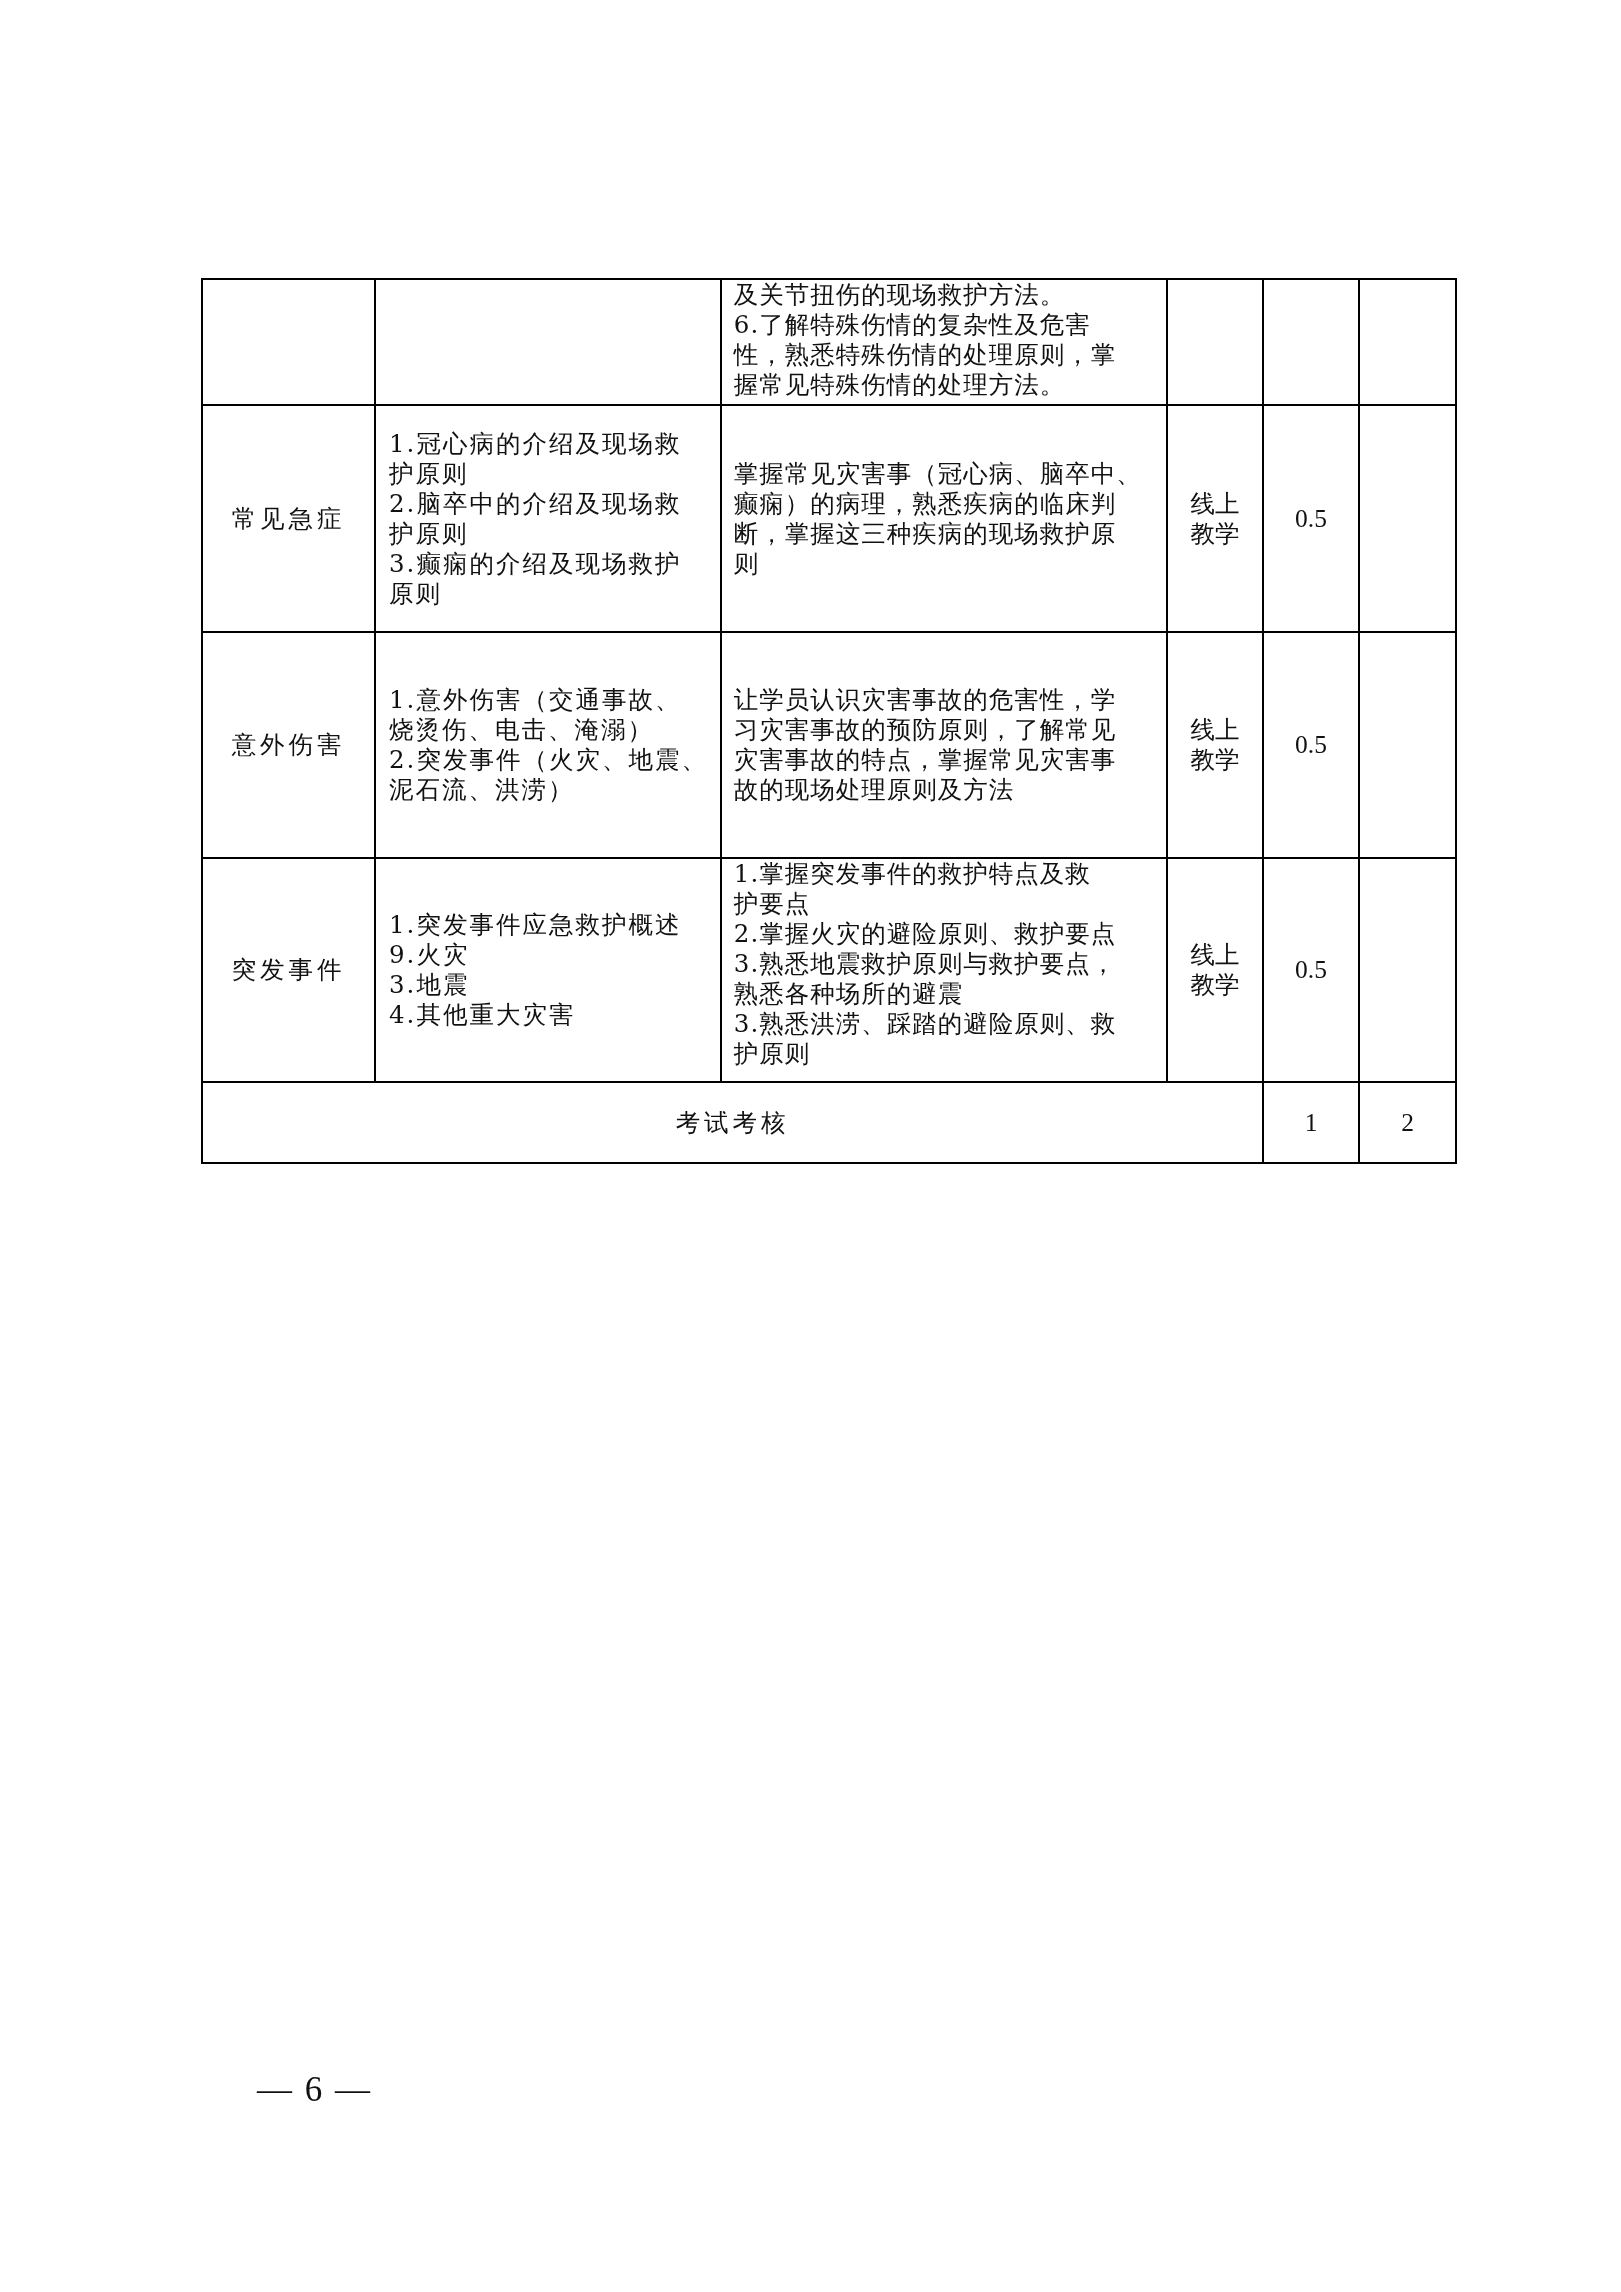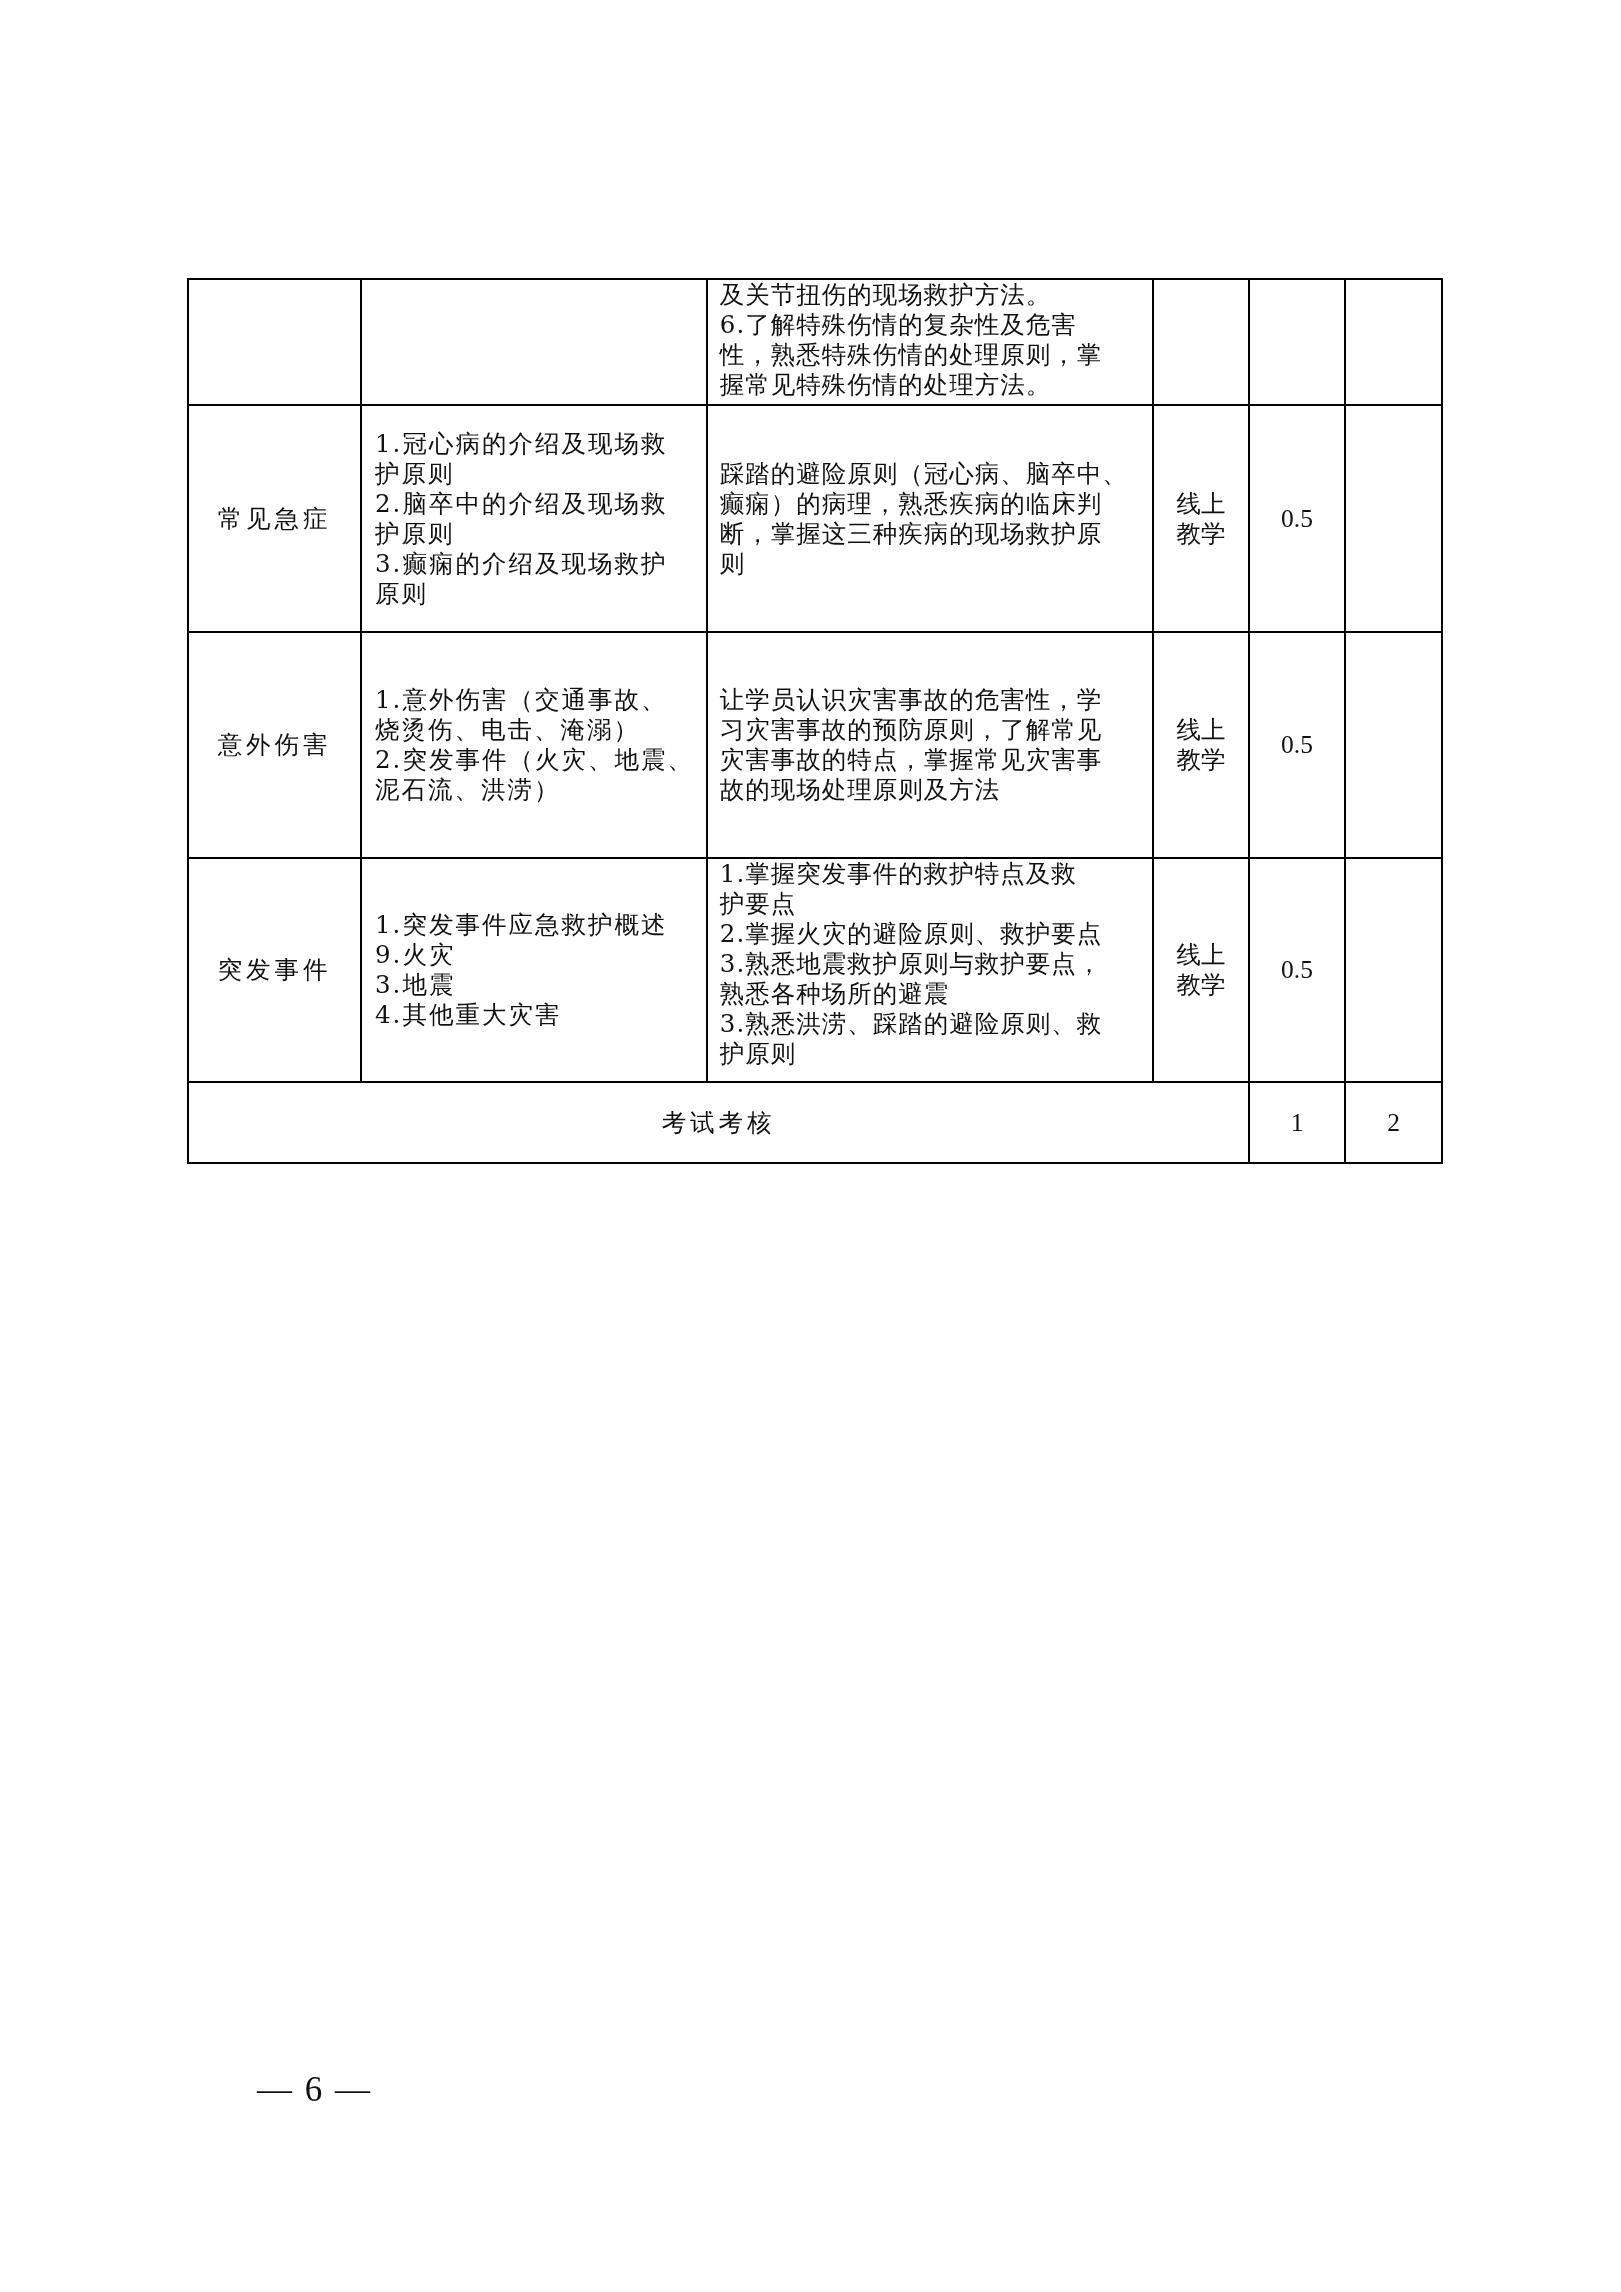--- a/index.html
+++ b/index.html
@@ -1,18 +1,18 @@
 <!DOCTYPE html>
 <html><head>
 <meta charset="utf-8">
 <style>
   html, body { margin: 0; padding: 0; background: #ffffff; }
   body { width: 1621px; height: 2293px; position: relative; overflow: hidden;
          font-family: "DejaVu Serif", "Liberation Serif", serif; color: #111; }
-  .tbl { position: absolute; left: 187px; top: 278px; width: 1255px;
+  .tbl { position: absolute; left: 201px; top: 278px; width: 1255px;
          border-collapse: collapse; table-layout: fixed; }
   .tbl td { border: 2.9px solid #000; vertical-align: middle; padding: 0;
             font-size: 24.5px; line-height: 30px; }
   .c-topic { width: 171px; text-align: center; letter-spacing: 3.9px; }
   .c-content { width: 343px; padding: 0 13px !important; letter-spacing: 2px; }
   .c-goal { width: 443px; padding: 0 11.8px !important; letter-spacing: 1px; }
   .c-mode { width: 93px; text-align: center; margin-top: 19px; }
   .c-hours { width: 93px; text-align: center; font-family: "Liberation Serif", serif; font-size: 25.5px !important; }
   .c-extra { width: 93px; text-align: center; font-family: "Liberation Serif", serif; font-size: 25.5px !important; }
   .line { display: block; white-space: nowrap; }
@@ -59,21 +59,21 @@
     <td class="c-topic">常见急症</td>
     <td class="c-content">
       <span class="line">1.冠心病的介绍及现场救</span>
       <span class="line">护原则</span>
       <span class="line">2.脑卒中的介绍及现场救</span>
       <span class="line">护原则</span>
       <span class="line">3.癫痫的介绍及现场救护</span>
       <span class="line">原则</span>
     </td>
     <td class="c-goal">
-      <span class="line">踩踏的避险原则（冠心病、脑卒中、</span>
+      <span class="line">掌握常见灾害事（冠心病、脑卒中、</span>
       <span class="line">癫痫）的病理，熟悉疾病的临床判</span>
       <span class="line">断，掌握这三种疾病的现场救护原</span>
       <span class="line">则</span>
     </td>
     <td class="c-mode">
       <span class="line">线上</span>
       <span class="line">教学</span>
     </td>
     <td class="c-hours">0.5</td>
     <td class="c-extra"></td>

